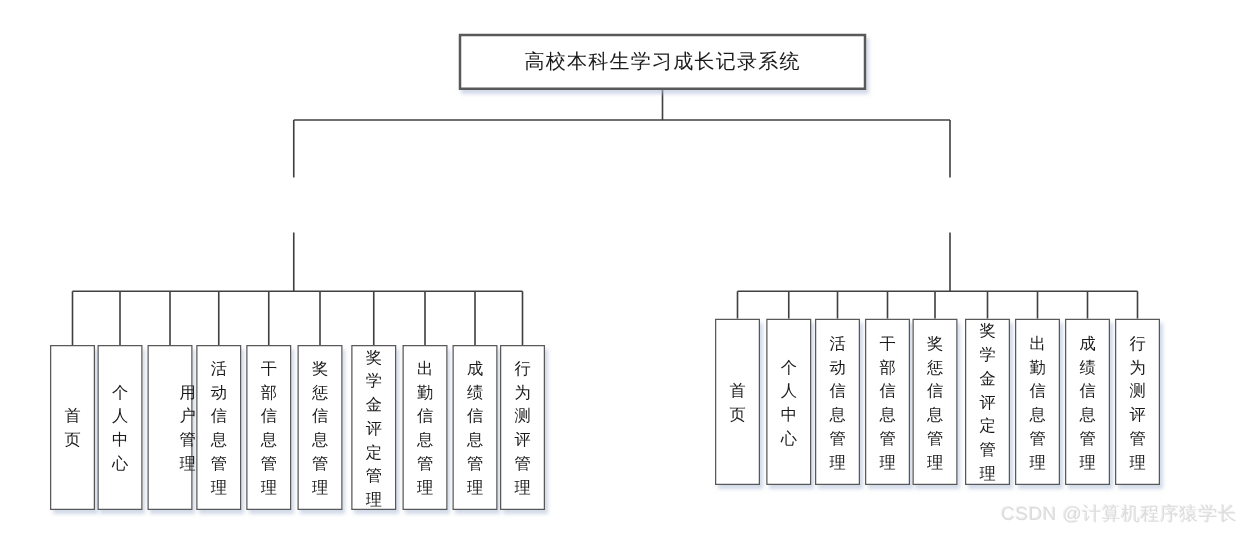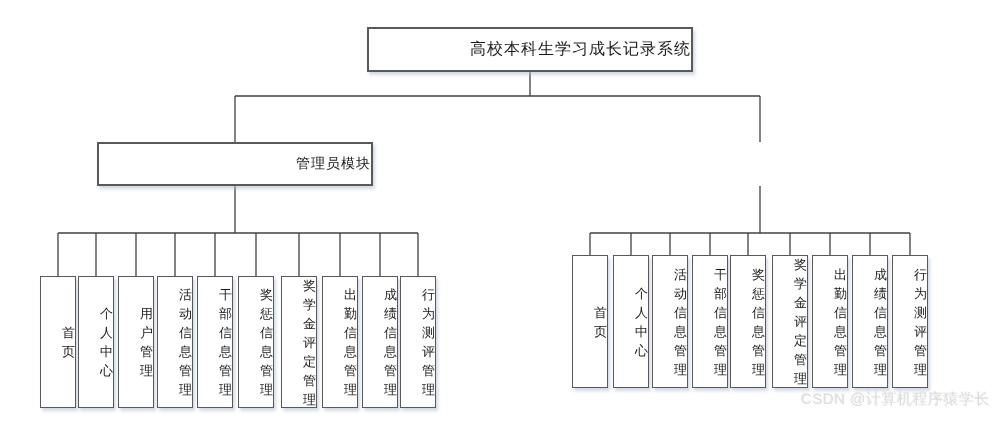--- a/index.html
+++ b/index.html
@@ -17,21 +17,21 @@
     left: 0; top: 0;
     width: 996px; height: 433px;
   }
   .node {
     position: absolute;
     background: #ffffff;
     border: 1px solid #595959;
     box-sizing: border-box;
     display: flex;
     align-items: center;
-    justify-content: flex-end;
+    justify-content: center;
     box-shadow: 2px 3px 3px rgba(173, 188, 214, 0.55);
   }
   .node--root {
     left: 367px; top: 27px; width: 326px; height: 45px;
     border-width: 2px;
     font-size: 16px;
     letter-spacing: 1px;
   }
   .node--module {
     border-width: 2px;
@@ -48,21 +48,21 @@
     display: block;
     width: 1em;
     word-break: break-all;
     line-height: 19px;
     text-align: center;
     font-size: 13px;
   }
   .watermark {
     position: absolute;
     right: 6px;
-    bottom: 24px;
+    bottom: 12px;
     font-family: "Liberation Sans", sans-serif;
     font-size: 15px;
     color: #dcdcdc;
     text-shadow: 1px 1px 0 rgba(255,255,255,0.9), -1px -1px 0 rgba(205,205,205,0.35);
     letter-spacing: 0.5px;
     white-space: nowrap;
   }
 </style>
 </head>
 <body>
@@ -96,23 +96,20 @@
       <line x1="790" y1="233" x2="790" y2="255" stroke="#404040" stroke-width="1.3"></line>
       <line x1="830" y1="233" x2="830" y2="255" stroke="#404040" stroke-width="1.3"></line>
       <line x1="870" y1="233" x2="870" y2="255" stroke="#404040" stroke-width="1.3"></line>
       <line x1="910" y1="233" x2="910" y2="255" stroke="#404040" stroke-width="1.3"></line>
     </svg>
 
   <div class="node node--root">
     <span>高校本科生学习成长记录系统</span>
   </div>
 
-  <div class="node node--module node--admin">
-    <span>管理员模块</span>
-  </div>
 
 
   <div id="admin-leaves">
       <div class="node node--leaf" style="left: 40px; top: 276px; height: 132px;">
         <span class="leaf-label">首页</span>
       </div>
       <div class="node node--leaf" style="left: 78px; top: 276px; height: 132px;">
         <span class="leaf-label">个人中心</span>
       </div>
       <div class="node node--leaf" style="left: 118px; top: 276px; height: 132px; padding-left: 28px;">

